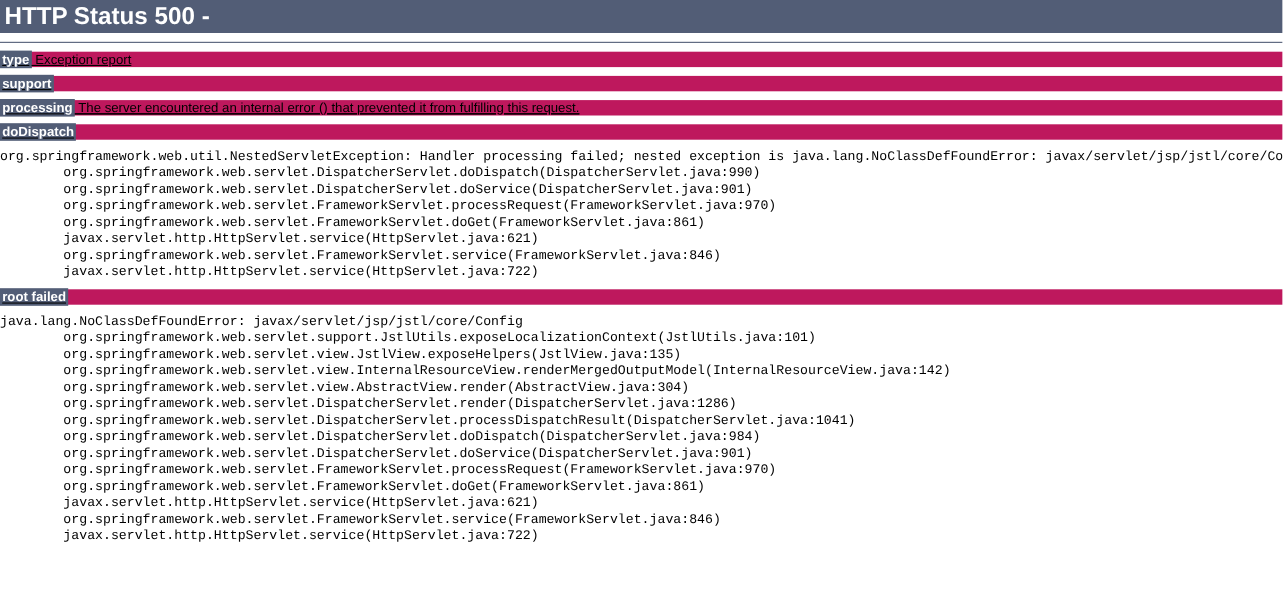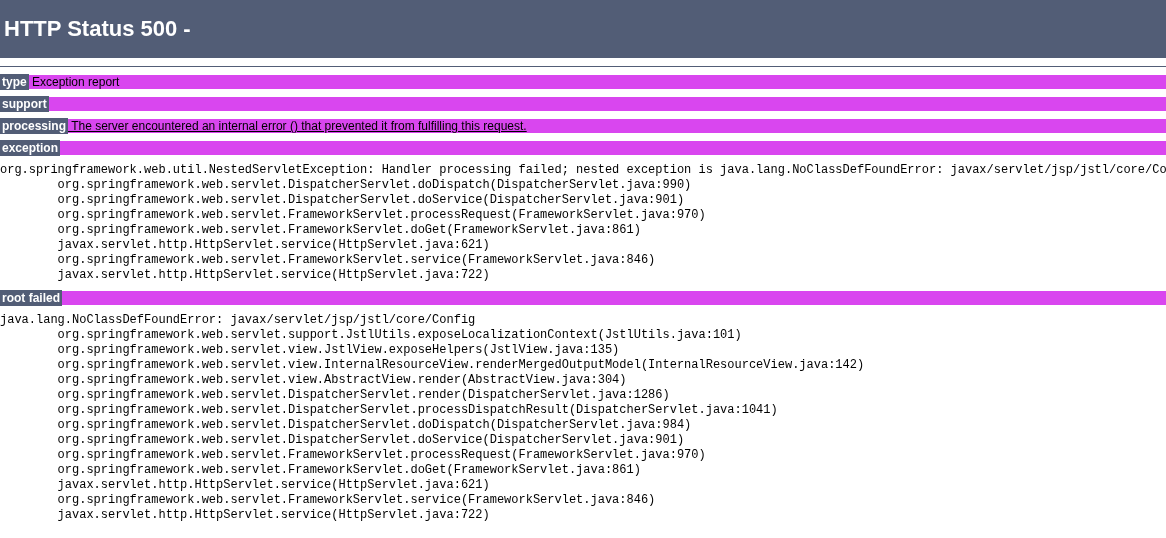--- a/index.html
+++ b/index.html
@@ -8,34 +8,35 @@
       font-size: 12px;
       background: #ffffff;
       color: #000000;
       padding: 0;
     }
     h1 {
       font-family: Tahoma, Arial, sans-serif;
       color: #ffffff;
       background-color: #525D76;
       font-size: 22px;
-      padding: 16px 4px;
+      padding: 2px 4px;
     }
     hr {
       height: 1px;
       background-color: #525D76;
       border: none;
       margin: 8px 0;
     }
     p {
       font-family: Tahoma, Arial, sans-serif;
-      background: #d946ef;
+      background: #be185d;
       color: #000000;
       font-size: 12px;
       margin: 8px 0;
+      text-decoration: underline;
     }
     b {
       font-family: Tahoma, Arial, sans-serif;
       color: #ffffff;
       background-color: #525D76;
       padding: 1px 2px;
     }
     a, u.desc-link {
       color: #000000;
       text-decoration: underline;
@@ -61,21 +62,21 @@
 
 <p>
   <b>support</b>
 </p>
 
 <p>
   <b>processing</b><u class="desc-link"> The server encountered an internal error () that prevented it from fulfilling this request.</u>
 </p>
 
 <p>
-  <b>exception</b>
+  <b>doDispatch</b>
 </p>
 
 <pre>org.springframework.web.util.NestedServletException: Handler processing failed; nested exception is java.lang.NoClassDefFoundError: javax/servlet/jsp/jstl/core/Config
 	org.springframework.web.servlet.DispatcherServlet.doDispatch(DispatcherServlet.java:990)
 	org.springframework.web.servlet.DispatcherServlet.doService(DispatcherServlet.java:901)
 	org.springframework.web.servlet.FrameworkServlet.processRequest(FrameworkServlet.java:970)
 	org.springframework.web.servlet.FrameworkServlet.doGet(FrameworkServlet.java:861)
 	javax.servlet.http.HttpServlet.service(HttpServlet.java:621)
 	org.springframework.web.servlet.FrameworkServlet.service(FrameworkServlet.java:846)
 	javax.servlet.http.HttpServlet.service(HttpServlet.java:722)</pre>

